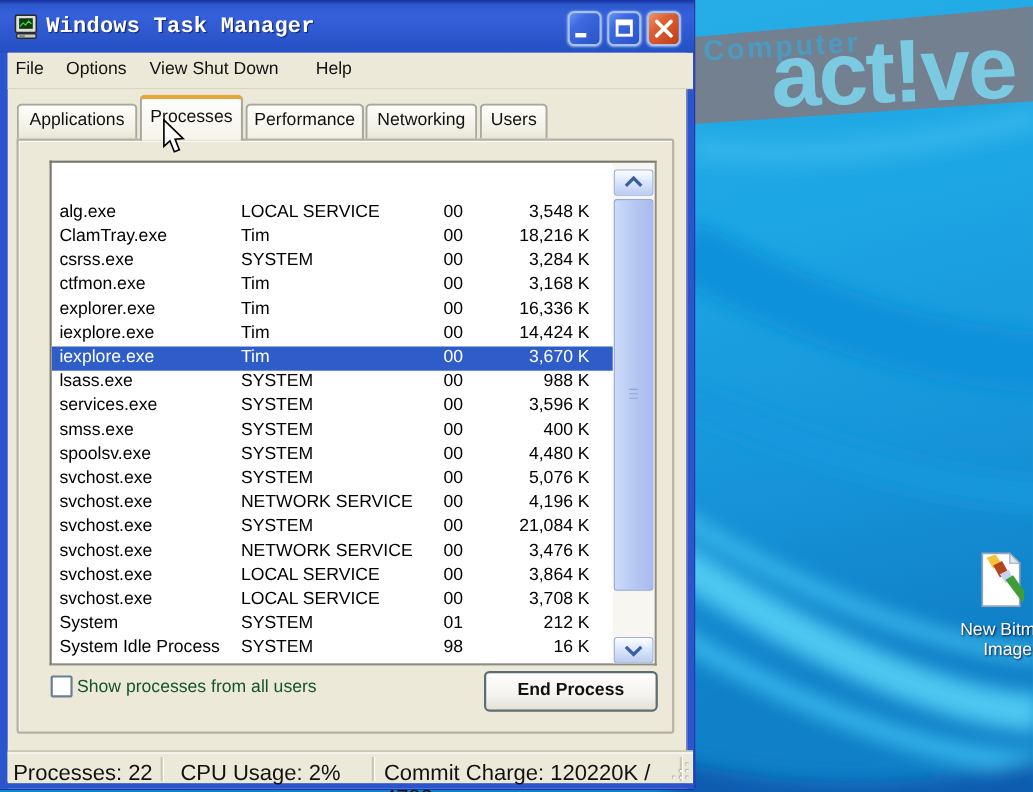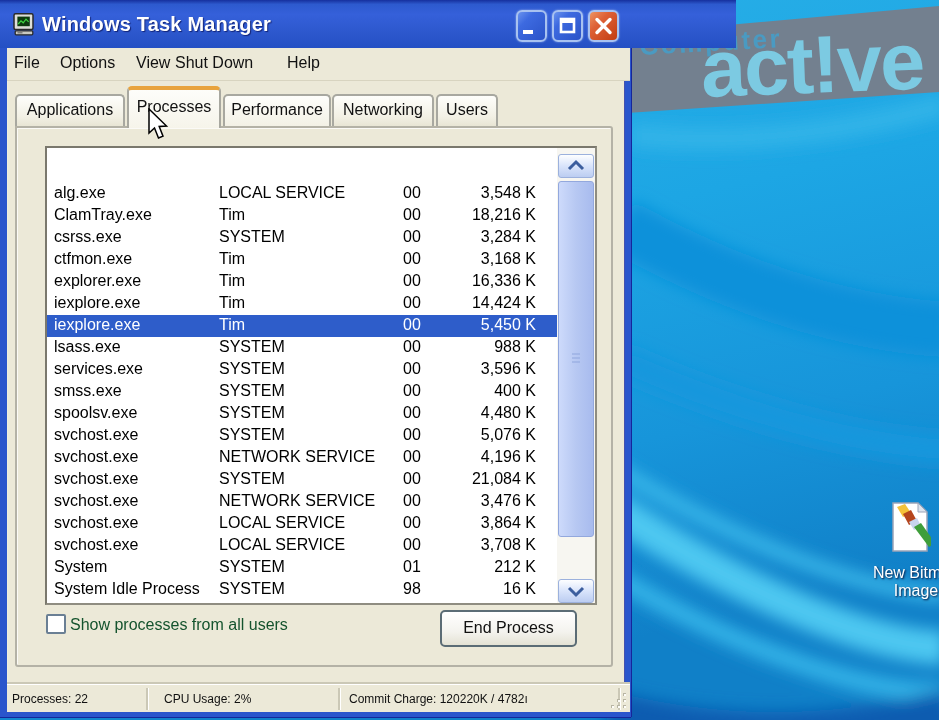--- a/index.html
+++ b/index.html
@@ -12,22 +12,22 @@
 
   
   #dicon { position:absolute; left:891px; top:501px; width:40px; height:54px; }
   #dlabel { position:absolute; left:828px; top:564px; width:176px; text-align:center;
     color:#ffffff; font-size:16px; line-height:18px; text-shadow:1px 1px 2px rgba(0,0,40,.9); }
 
   
   #win { position:absolute; left:0; top:0; width:631px; height:717px; background:#ece9d8;
     border-left:7px solid #2a55cc; border-right:6px solid #2a55cc; border-bottom:6px solid #2a55cc;
     box-shadow:inset 0 0 0 1px rgba(255,255,255,0.2), 1px 0 0 #16269a, 0 1px 0 #16269a, -1px 0 0 #16269a inset; }
-  #titlebar { position:absolute; left:-7px; top:0; width:736px; height:48px;
-    background:linear-gradient(180deg,#16309e 0%,#2d5ace 9%,#3560da 30%,#2c57cc 70%,#2450c4 100%); }
+  #titlebar { position:absolute; left:-7px; top:0; width:631px; height:48px;
+    background:linear-gradient(180deg,#16309e 0%,#2d5ace 9%,#3560da 30%,#2c57cc 70%,#2450c4 100%);font-family:Liberation Mono, monospace; }
   #titleicon { position:absolute; left:13px; top:13px; width:22px; height:23px; }
   #titletext { position:absolute; left:42px; top:13px; color:#ffffff; font-size:20px; font-weight:bold;
     text-shadow:1px 1px 1px rgba(0,0,60,0.6); letter-spacing:0.2px; }
   .tbtn { position:absolute; top:10px; width:31px; height:32px; border-radius:6px;
     border:2px solid #a8c2f0; color:#fff; box-shadow:0 0 2px rgba(200,220,255,.7); }
   #btn-min { left:516px; background:linear-gradient(135deg,#6a93ee 0%,#3d6ae0 30%,#2a53c8 100%); }
   #btn-max { left:552px; background:linear-gradient(135deg,#6a93ee 0%,#3d6ae0 30%,#2a53c8 100%); }
   #btn-close { left:588px; background:linear-gradient(135deg,#ee9463 0%,#de6136 35%,#c23c12 100%); }
 
   
@@ -65,27 +65,27 @@
   .sbtn { position:absolute; left:1px; width:36px; height:24px; border-radius:3px;
     background:linear-gradient(180deg,#fdfeff 0%,#d9e4fb 50%,#bccdf1 100%); border:1px solid #9cb1dd;
     color:#4d6fae; }
   #sthumb { position:absolute; left:1px; top:33px; width:36px; height:356px; border-radius:3px;
     background:linear-gradient(90deg,#cddafb 0%,#b7c8f2 50%,#a8bbee 100%); border:1px solid #93a8dd; }
 
   
   #chk { position:absolute; left:29px; top:486px; width:20px; height:20px; background:#fff;
     border:2px solid #6a7f94; border-radius:2px; }
   #chklabel { position:absolute; left:53px; top:488px; font-size:16px; color:#14532d; }
-  #endbtn { position:absolute; left:423px; top:482px; width:137px; height:37px;
+  #endbtn { position:absolute; left:423px; top:482px; width:158px; height:37px;
     border:2px solid #5b6c75; border-radius:5px; background:linear-gradient(180deg,#ffffff 0%,#f4f3ee 60%,#e4e2d4 100%);
-    font-size:16px; color:#111; text-align:center; line-height:31px; }
+    font-size:16px; color:#111; text-align:center; line-height:31px;font-weight:bold; }
 
   
   #statbar { position:absolute; left:0; top:684px; width:623px; height:28px; background:#ece9d8;
-    border-top:1px solid #fff; box-shadow:0 -2px 0 #cbc8b6; font-size:12px; color:#111; }
+    border-top:1px solid #fff; box-shadow:0 -2px 0 #cbc8b6; font-size:20px; color:#111; }
   .stsep { position:absolute; top:3px; width:2px; height:22px; background:#cbc8b6; box-shadow:1px 0 0 #fff; }
   #statbar span { position:absolute; top:7px; }
 
   svg { display:block; }
 </style>
 </head>
 <body>
 <div id="stage">
 
   <svg id="wall" width="939" height="720" viewBox="0 0 939 720">
@@ -208,21 +208,21 @@
             <div class="row" style="top:145px">
               <div class="c1">iexplore.exe</div>
               <div class="c2">Tim</div>
               <div class="c3">00</div>
               <div class="c4">14,424 K</div>
             </div>
             <div class="row sel" style="top:167px">
               <div class="c1">iexplore.exe</div>
               <div class="c2">Tim</div>
               <div class="c3">00</div>
-              <div class="c4">5,450 K</div>
+              <div class="c4">3,670 K</div>
             </div>
             <div class="row" style="top:189px">
               <div class="c1">lsass.exe</div>
               <div class="c2">SYSTEM</div>
               <div class="c3">00</div>
               <div class="c4">988 K</div>
             </div>
             <div class="row" style="top:211px">
               <div class="c1">services.exe</div>
               <div class="c2">SYSTEM</div>

